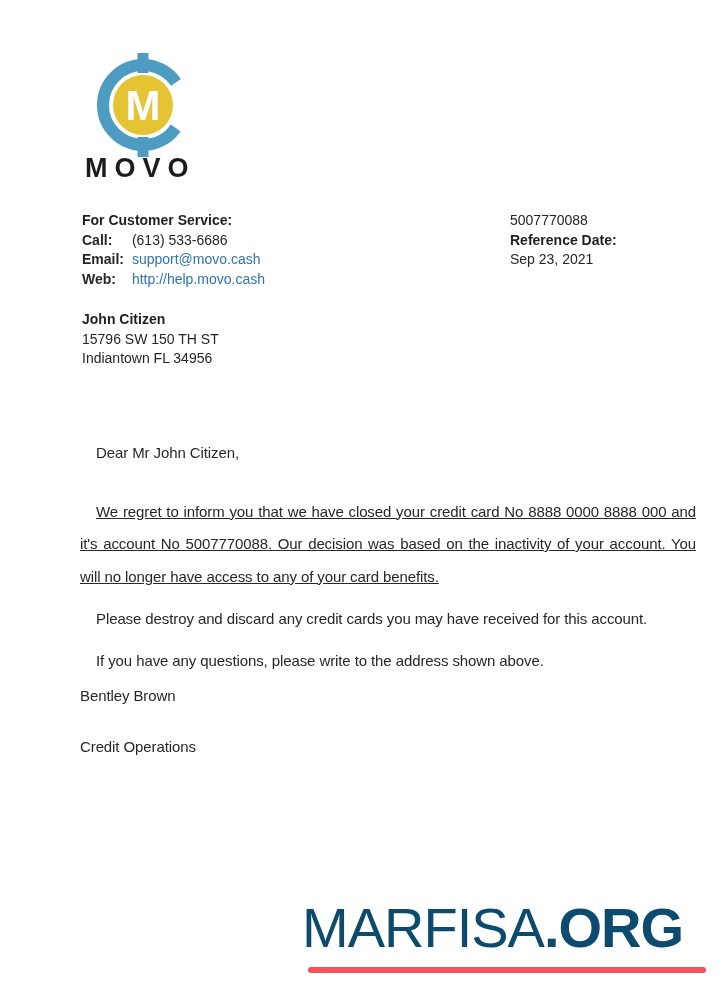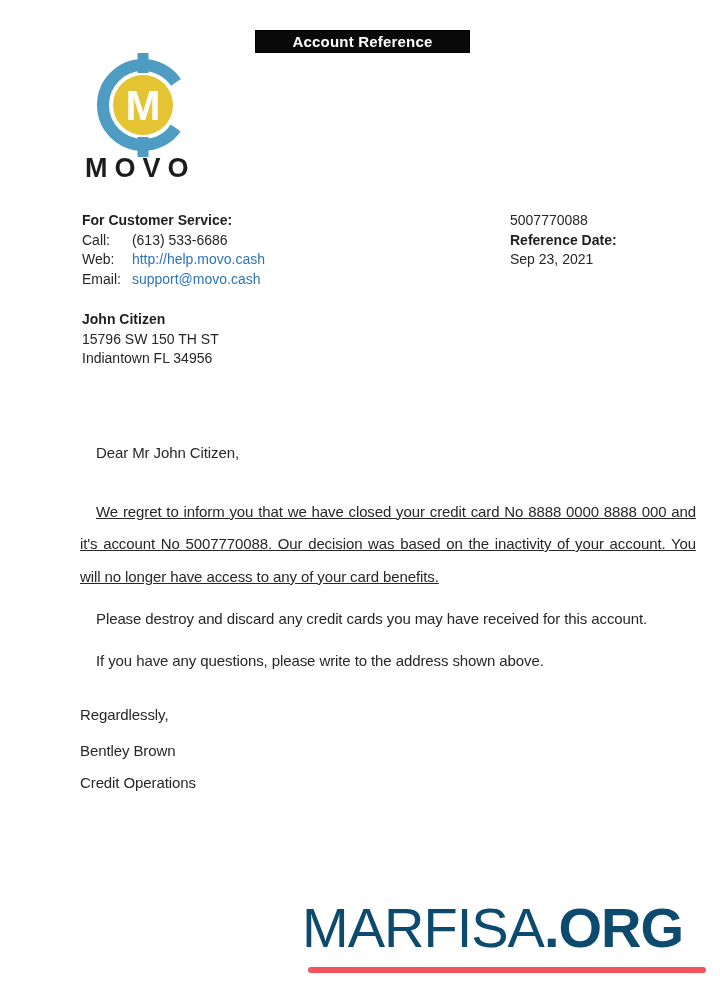--- a/index.html
+++ b/index.html
@@ -47,41 +47,41 @@
     color: #1c1c1c;
     letter-spacing: 7px;
   }
 
   
   .info-block { position: absolute; font-size: 14px; line-height: 19.5px; color: #262626; }
   .cs-block   { left: 82px;  top: 211px; width: 230px; }
   .acct-block { left: 510px; top: 211px; width: 185px; }
   .addr-block { left: 82px;  top: 310px; width: 230px; }
   .b { font-weight: bold; color: #1f1f1f; }
-  .cs-row .cs-label { display: inline-block; width: 46px; }
+  .cs-row .cs-label { display: inline-block; width: 46px; font-weight: bold; }
   .link { color: #2e74b5; text-decoration: none; cursor: pointer; }
 
   
   .letter-body {
     position: absolute;
     left: 80px; top: 437px;
     width: 616px;
     font-size: 15px;
     line-height: 32.5px;
     color: #272727;
     letter-spacing: -0.1px;
   }
   .salutation { text-indent: 16px; }
   .para { text-indent: 16px; }
   .para-1 { margin-top: 26px; text-align: justify; text-decoration: underline; }
   .para-2 { margin-top: 10px; }
   .para-3 { margin-top: 9px; }
   .closing { margin-top: 22px; }
   .sig-name { margin-top: 3px; }
-  .sig-title { margin-top: 0; }
+  .sig-title { margin-top: 18px; }
 
   
   .footer-mark {
     position: absolute;
     left: 302px; top: 897px;
     width: 410px;
     color: #0c4a6e;
     font-size: 56px;
     line-height: 62px;
     white-space: nowrap;
@@ -95,69 +95,65 @@
     width: 398px; height: 6px;
     background: #f4525f;
     border-radius: 3px;
   }
 </style>
 </head>
 <body>
 
 <div class="sheet">
 
-  <div class="header-bar">
-    <span>Account Reference</span>
-  </div>
 
   <div class="logo">
     <svg width="100" height="104" viewBox="0 0 100 104">
       <circle cx="50" cy="52" r="40" fill="none" stroke="#4f9cc2" stroke-width="12" stroke-dasharray="202.4 48.9" stroke-dashoffset="-24.45"></circle>
       <rect x="44.5" y="0" width="11" height="20" fill="#4f9cc2"></rect>
       <rect x="44.5" y="84" width="11" height="20" fill="#4f9cc2"></rect>
       <circle cx="50" cy="52" r="30" fill="#e4c433"></circle>
       <text class="logo-m-text" x="50" y="67" text-anchor="middle" font-size="42" fill="#ffffff">M</text>
     </svg>
   </div>
   <div class="brand">MOVO</div>
 
   <div class="info-block cs-block">
     <div class="b">For Customer Service:</div>
     <div class="cs-row">
       <span class="cs-label">Call:</span>
       <span class="cs-value">(613) 533-6686</span>
     </div>
     <div class="cs-row">
+      <span class="cs-label">Email:</span>
+      <span class="cs-value link">support@movo.cash</span>
+    </div>
+    <div class="cs-row">
       <span class="cs-label">Web:</span>
       <span class="cs-value link">http://help.movo.cash</span>
-    </div>
-    <div class="cs-row">
-      <span class="cs-label">Email:</span>
-      <span class="cs-value link">support@movo.cash</span>
     </div>
   </div>
 
   <div class="info-block acct-block">
     <div>5007770088</div>
     <div class="b">Reference Date:</div>
     <div>Sep 23, 2021</div>
   </div>
 
   <div class="info-block addr-block">
     <div class="b">John Citizen</div>
     <div>15796 SW 150 TH ST</div>
     <div>Indiantown FL 34956</div>
   </div>
 
   <div class="letter-body">
     <div class="salutation">Dear Mr John Citizen,</div>
     <p class="para para-1">We regret to inform you that we have closed your credit card No 8888 0000 8888 000 and it's account No 5007770088. Our decision was based on the inactivity of your account. You will no longer have access to any of your card benefits.</p>
     <p class="para para-2">Please destroy and discard any credit cards you may have received for this account.</p>
     <p class="para para-3">If you have any questions, please write to the address shown above.</p>
-    <div class="closing">Regardlessly,</div>
     <div class="sig-name">Bentley Brown</div>
     <div class="sig-title">Credit Operations</div>
   </div>
 
   <div class="footer-mark">
     <span class="site-name">MARFISA</span><span class="site-tld">.ORG</span>
   </div>
   <div class="footer-underline"></div>
 
 </div>

